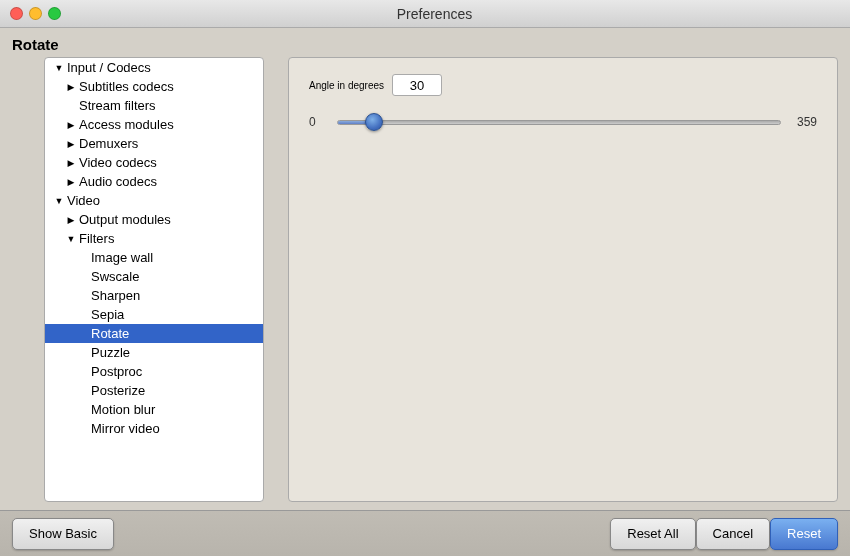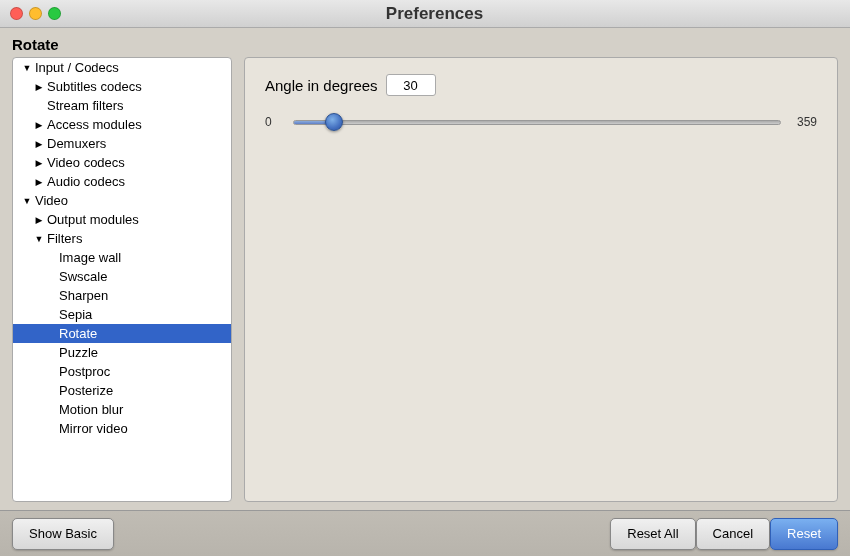--- a/index.html
+++ b/index.html
@@ -39,23 +39,23 @@
       width: 13px;
       height: 13px;
       border-radius: 50%;
       border: 1px solid rgba(0,0,0,0.2);
     }
     .tb-btn.close { background: #ff5f57; }
     .tb-btn.minimize { background: #ffbd2e; }
     .tb-btn.maximize { background: #28c941; }
 
     .title-bar-title {
-      font-size: 17px;
+      font-size: 14px;
       color: #333;
-      font-weight: bold;
+      font-weight: normal;
       margin-left: 19px;
     }
 
     
     .main-content {
       flex: 1;
       display: flex;
       flex-direction: column;
       background: #d4d0c8;
       overflow: hidden;
@@ -65,22 +65,23 @@
       padding: 8px 12px 4px 12px;
       font-size: 15px;
       font-weight: bold;
       color: #000;
     }
 
     .content-area {
       flex: 1;
       display: flex;
       padding: 0 12px 8px 12px;
-      gap: 12px;
+      gap: 24px;
       overflow: hidden;
+      margin-left: 32px;
     }
 
     
     .sidebar {
       width: 220px;
       flex-shrink: 0;
       background: #fff;
       border: 1px solid #aaa;
       border-radius: 4px;
       overflow-y: auto;
@@ -143,21 +144,21 @@
     }
 
     .angle-row {
       display: flex;
       align-items: center;
       gap: 8px;
       margin-bottom: 16px;
     }
 
     .angle-label {
-      font-size: 15px;
+      font-size: 10px;
       color: #000;
     }
 
     .angle-input {
       width: 50px;
       height: 22px;
       border: 1px solid #aaa;
       border-radius: 3px;
       background: #fff;
       padding: 0 4px;

